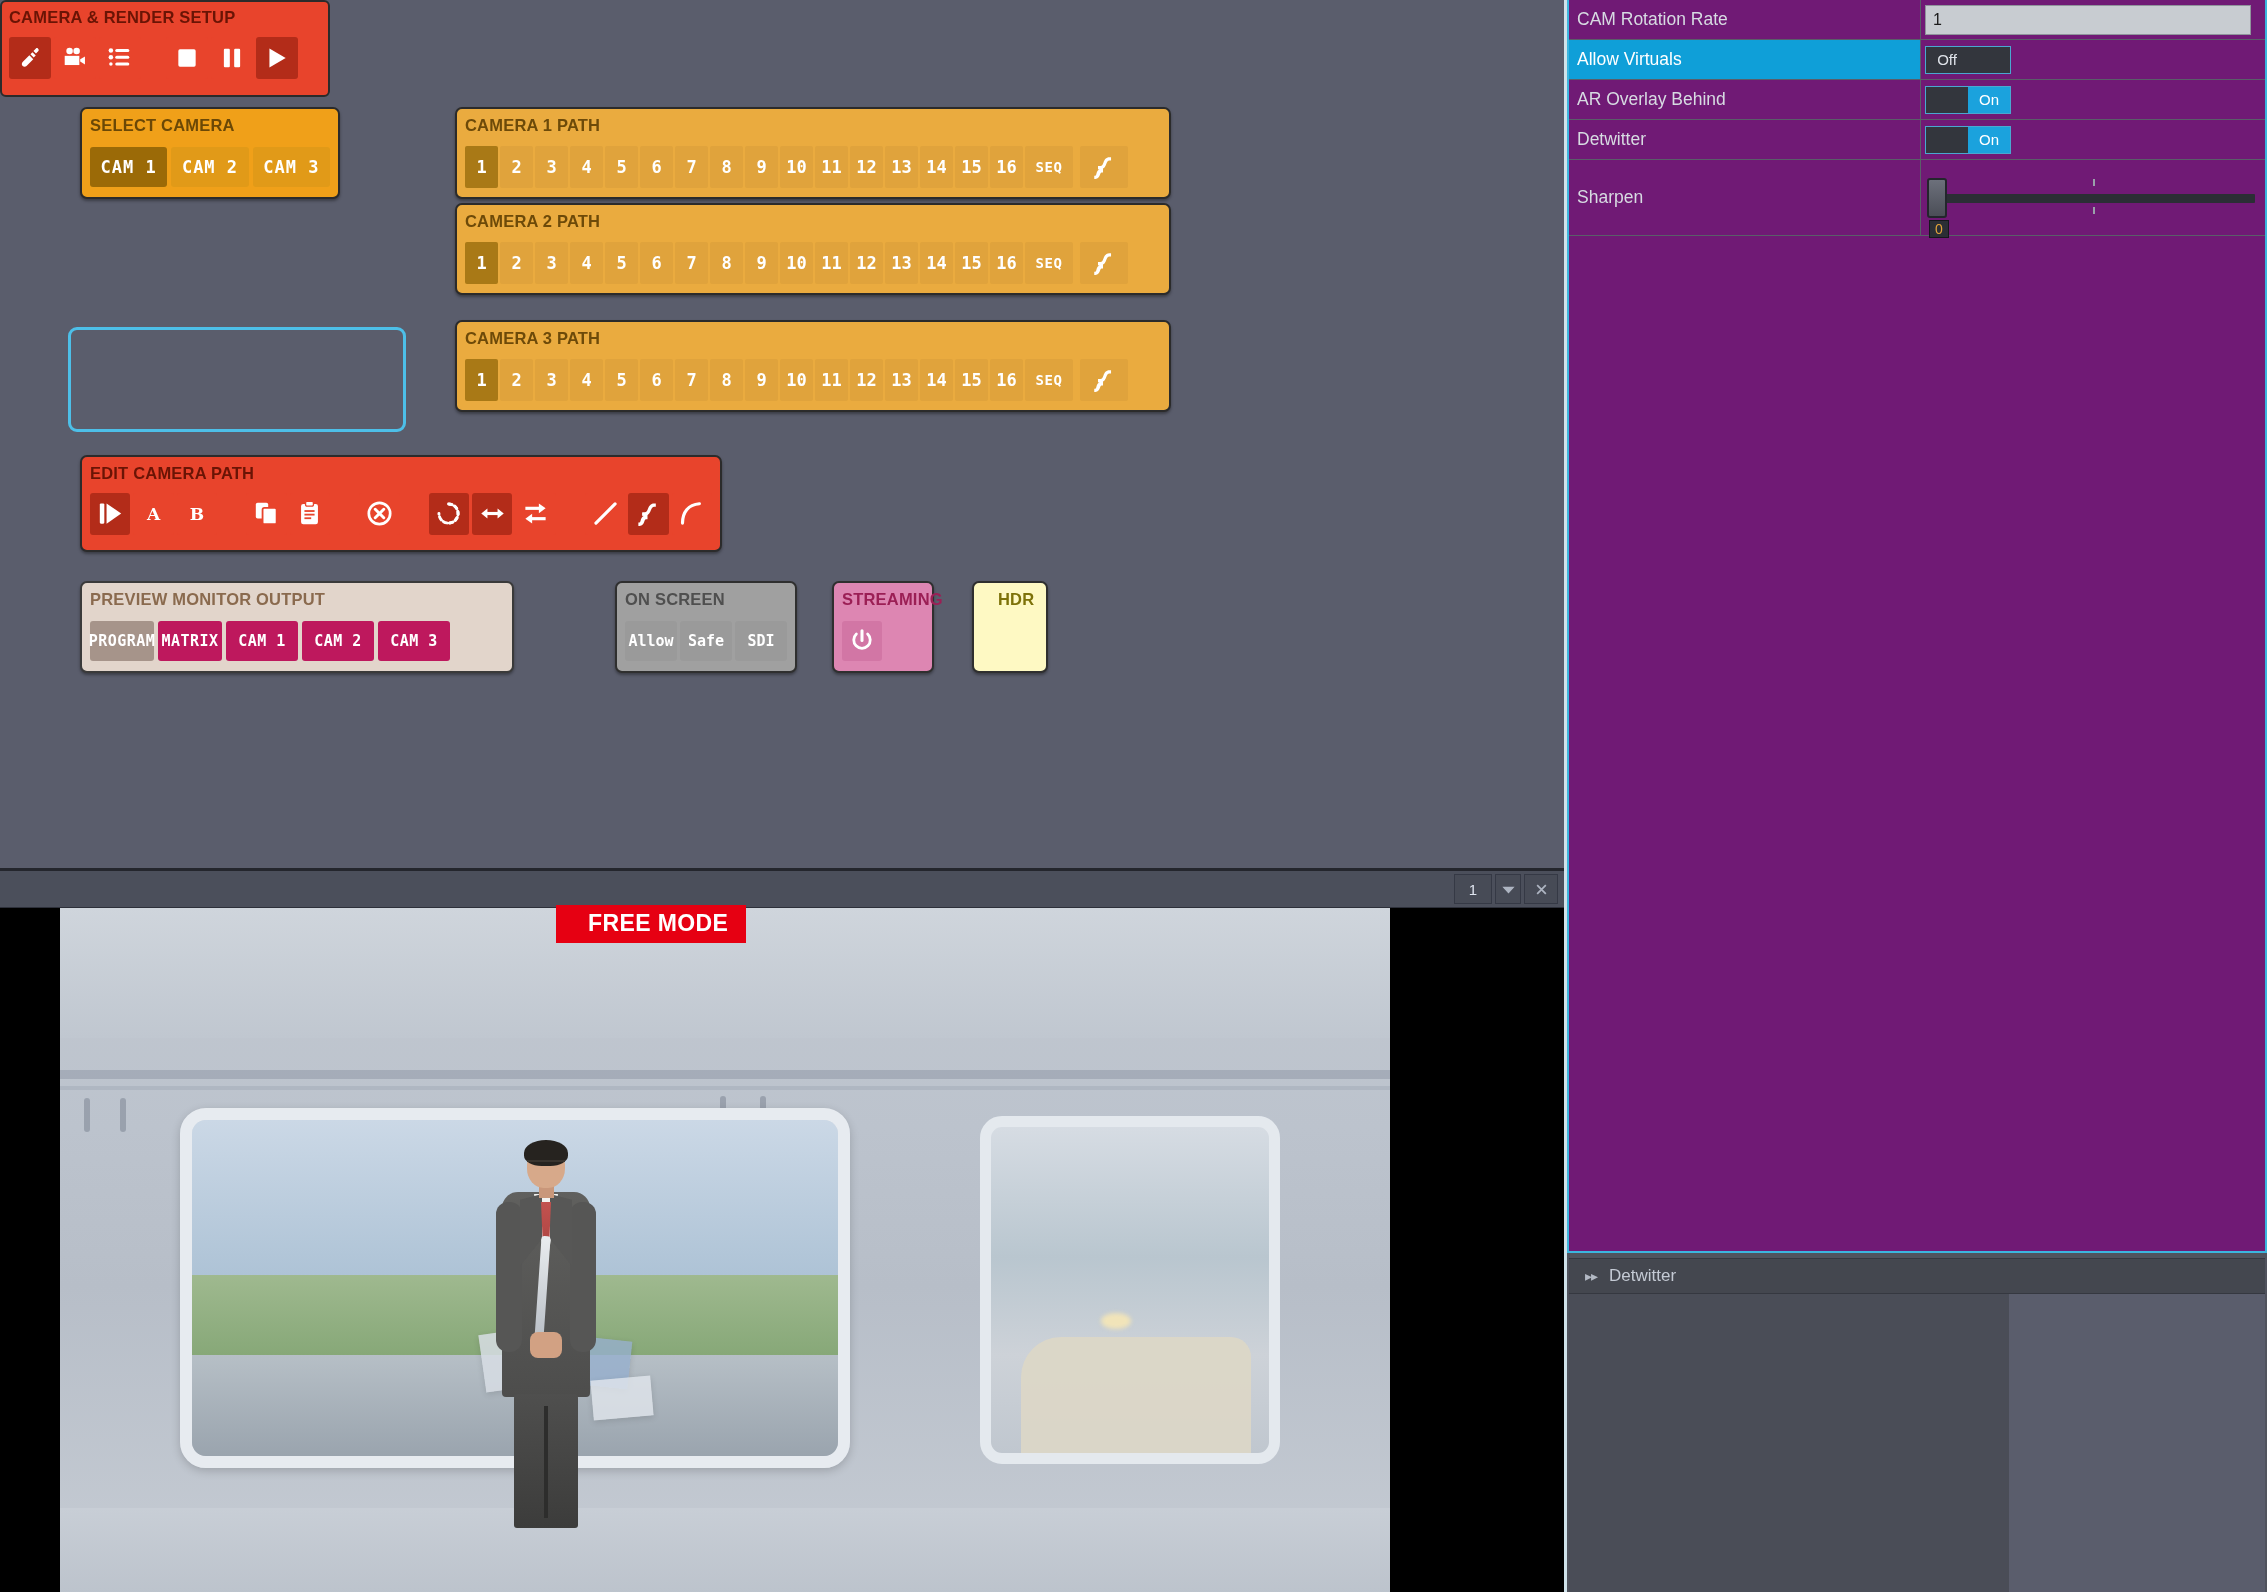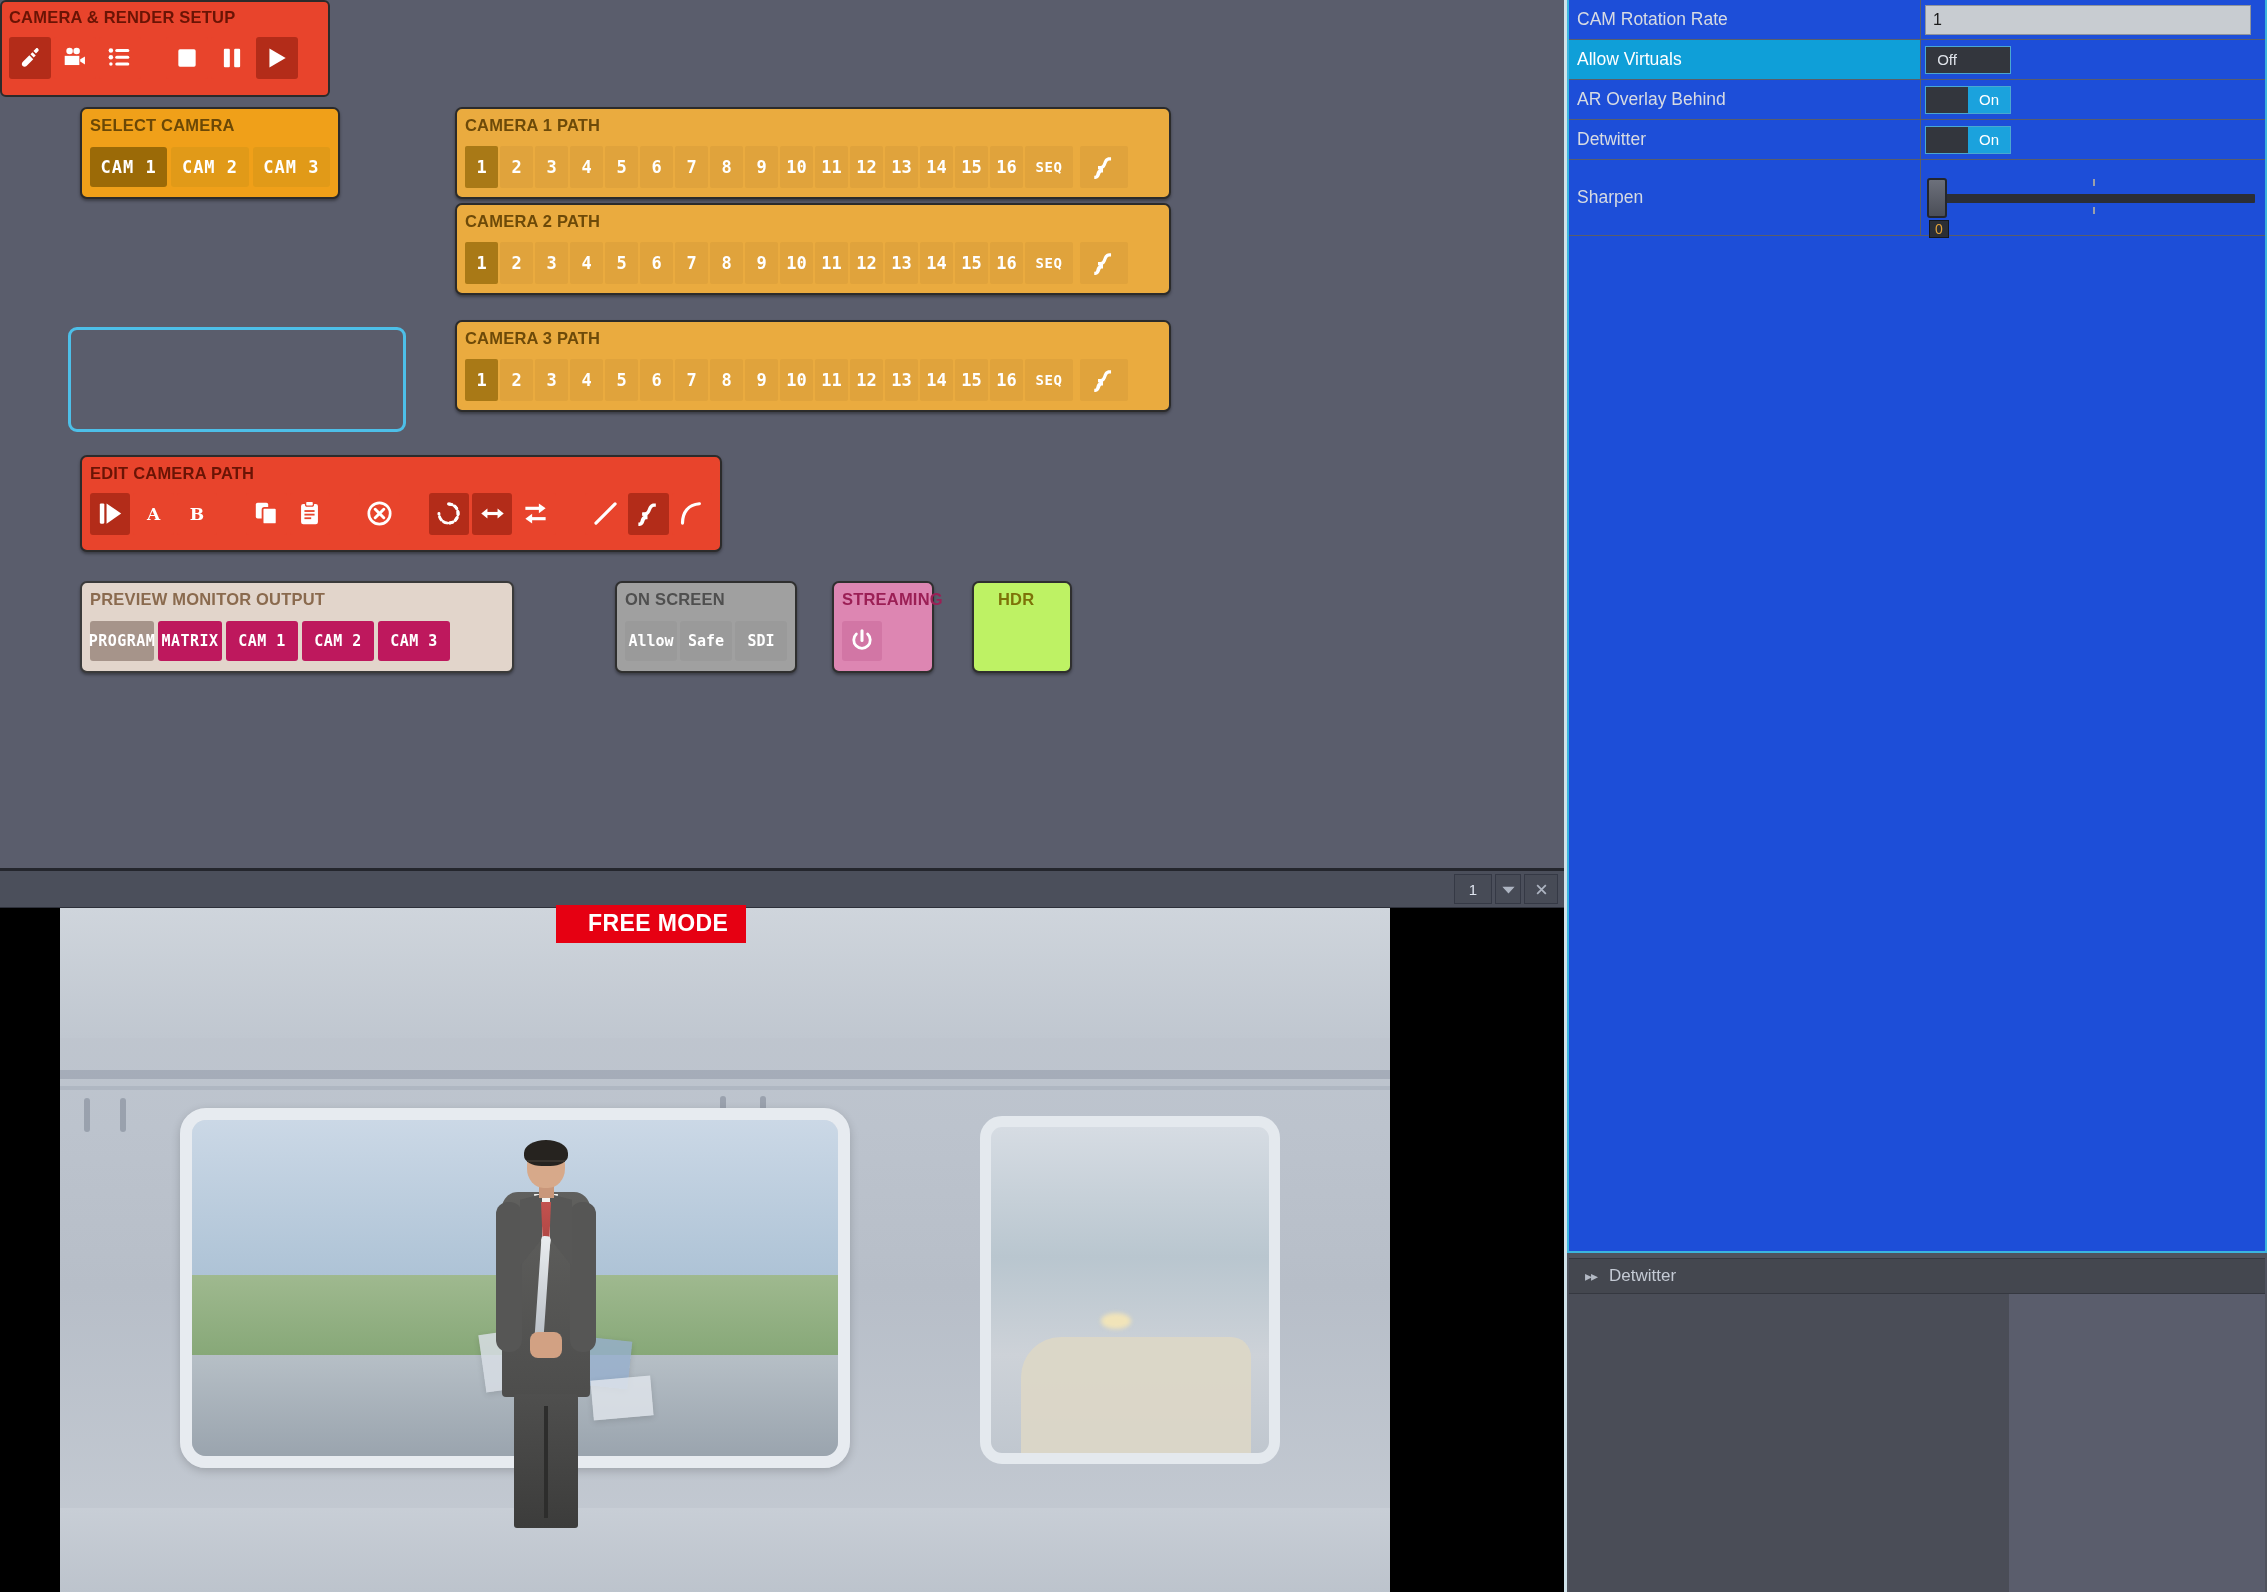--- a/index.html
+++ b/index.html
@@ -168,22 +168,22 @@
   #streaming .panel-title { color: #9b1f55; }
   #streaming .btn-row { margin-top: 11px; }
   #streaming .tile {
     width: 40px; height: 40px;
     background: #d276a5; border-radius: 3px;
   }
   #streaming .tile svg { width: 26px; height: 26px; fill: #fff; }
 
   
   #hdr {
-    left: 972px; top: 581px; width: 100px; height: 92px;
-    background: #bef264;
+    left: 972px; top: 581px; width: 76px; height: 92px;
+    background: #fef9c3;
     border: 2px solid #2f2f2f;
     padding-left: 24px;
   }
   #hdr .panel-title { color: #7d7208; }
 
   
   #viewport-window {
     position: absolute; left: 0px; top: 868px;
     width: 1564px; height: 724px;
     background: #3d414c;
@@ -327,21 +327,21 @@
 
   
   #right-panel {
     position: absolute; left: 1567px; top: 0;
     width: 700px; height: 1592px;
     background: #50535d;
   }
   #prop-frame {
     position: absolute; left: 0px; top: 0px;
     width: 700px; height: 1253px;
-    background: #1d4ed8;
+    background: #701a75;
     border: 2px solid #3bb5de;
     border-top: none;
     text-align: center;
   }
   .prop-row {
     display: flex; align-items: stretch;
     border-bottom: 1px solid #5a5e69;
     min-height: 40px;
   }
   .prop-label {

